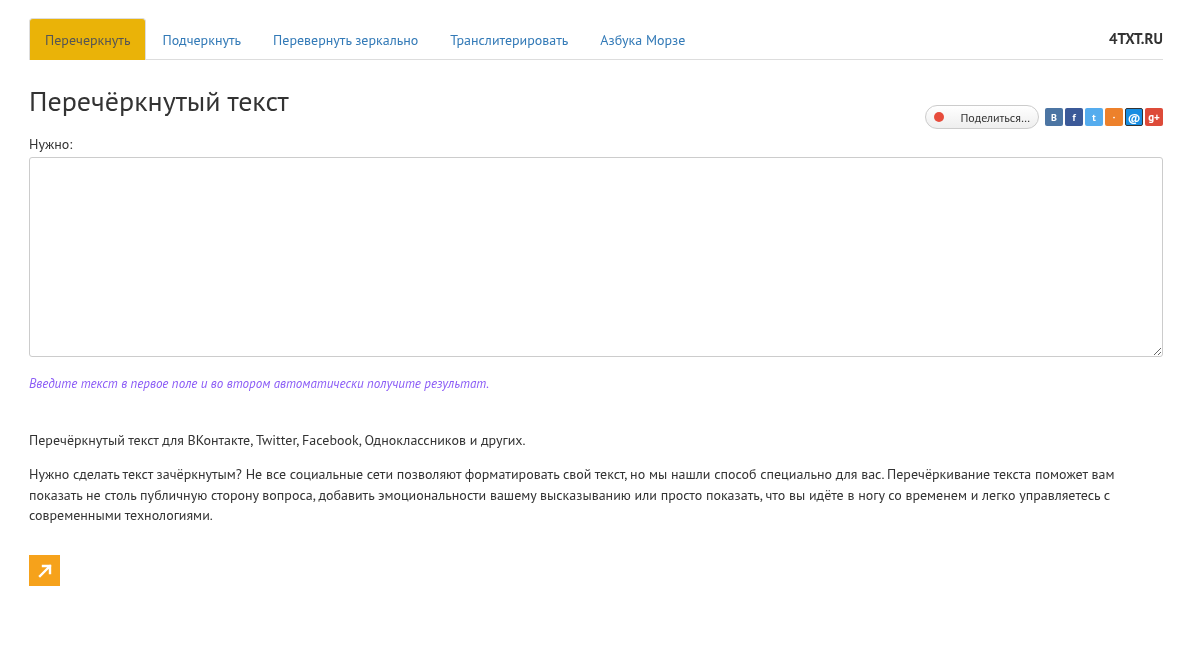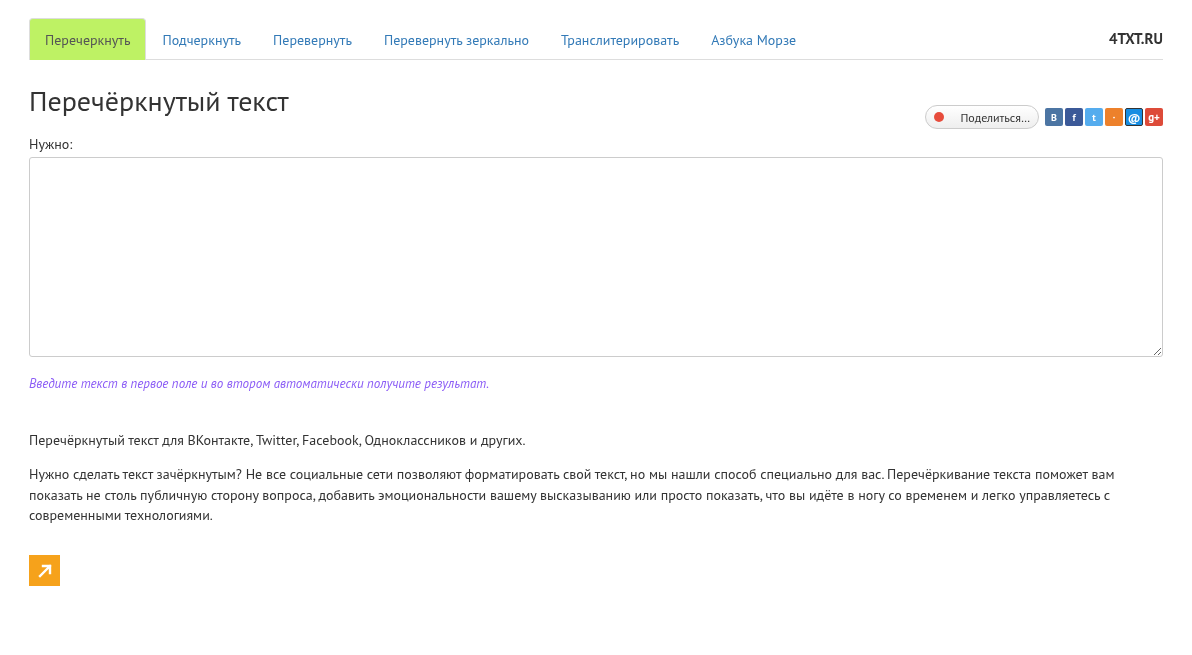--- a/index.html
+++ b/index.html
@@ -1,20 +1,20 @@
 <!DOCTYPE html>
 <html><head>
 <meta charset="utf-8">
 <style>
   html,body{margin:0;padding:0;background:#fff;font-family:"PT Sans","Helvetica Neue",Arial,sans-serif;color:#333;}
   .page{width:1134px;margin:0 auto;padding:0 29px;}
   .tabbar{position:relative;border-bottom:1px solid #ddd;margin-top:18px;height:41px;}
   .tabs{display:flex;height:41px;}
   .tab{display:flex;align-items:center;padding:0 15px;color:#337ab7;font-size:14px;cursor:pointer;border:1px solid transparent;border-bottom:none;border-radius:4px 4px 0 0;margin-bottom:-1px;}
-  .tab.active{color:#555;background:#bef264;border-color:#ddd;cursor:default;text-align:right;}
+  .tab.active{color:#555;background:#eab308;border-color:#ddd;cursor:default;text-align:right;}
   .brand{position:absolute;right:0;top:0;height:41px;display:flex;align-items:center;font-weight:700;font-size:15px;color:#333;}
   h1.title{font-weight:400;font-size:28px;margin:22px 0 16px 0;color:#333;}
   .share{position:absolute;right:29px;top:87px;display:flex;align-items:center;gap:6px;}
   .share-btn{display:flex;align-items:center;gap:16px;background:linear-gradient(#fff,#eee);border:1px solid #ccc;border-radius:12px;height:22px;padding:0 8px;font-size:12px;color:#333;cursor:pointer;}
   .share-btn .dot{width:10px;height:10px;border-radius:50%;background:#e74c3c;display:inline-block;}
   .sicons{display:flex;gap:2px;}
   .sicon{width:18px;height:18px;display:flex;align-items:center;justify-content:center;font-size:10px;font-weight:700;color:#fff;border-radius:2px;cursor:pointer;}
   .s-vk{background:#4c75a3;}
   .s-fb{background:#3b5998;}
   .s-tw{background:#55acee;}
@@ -34,21 +34,20 @@
   .wrap{position:relative;}
 </style>
 </head>
 <body>
 <div class="page wrap">
 
   <div class="tabbar">
     <div class="tabs" id="tabs">
         <div class="tab active">Перечеркнуть</div>
         <div class="tab">Подчеркнуть</div>
-        <div class="tab">Перевернуть</div>
         <div class="tab">Перевернуть зеркально</div>
         <div class="tab">Транслитерировать</div>
         <div class="tab">Азбука Морзе</div>
       </div>
     <div class="brand">4TXT.RU</div>
   </div>
 
   <div class="share">
     <div class="share-btn">
       <span class="dot"></span>

